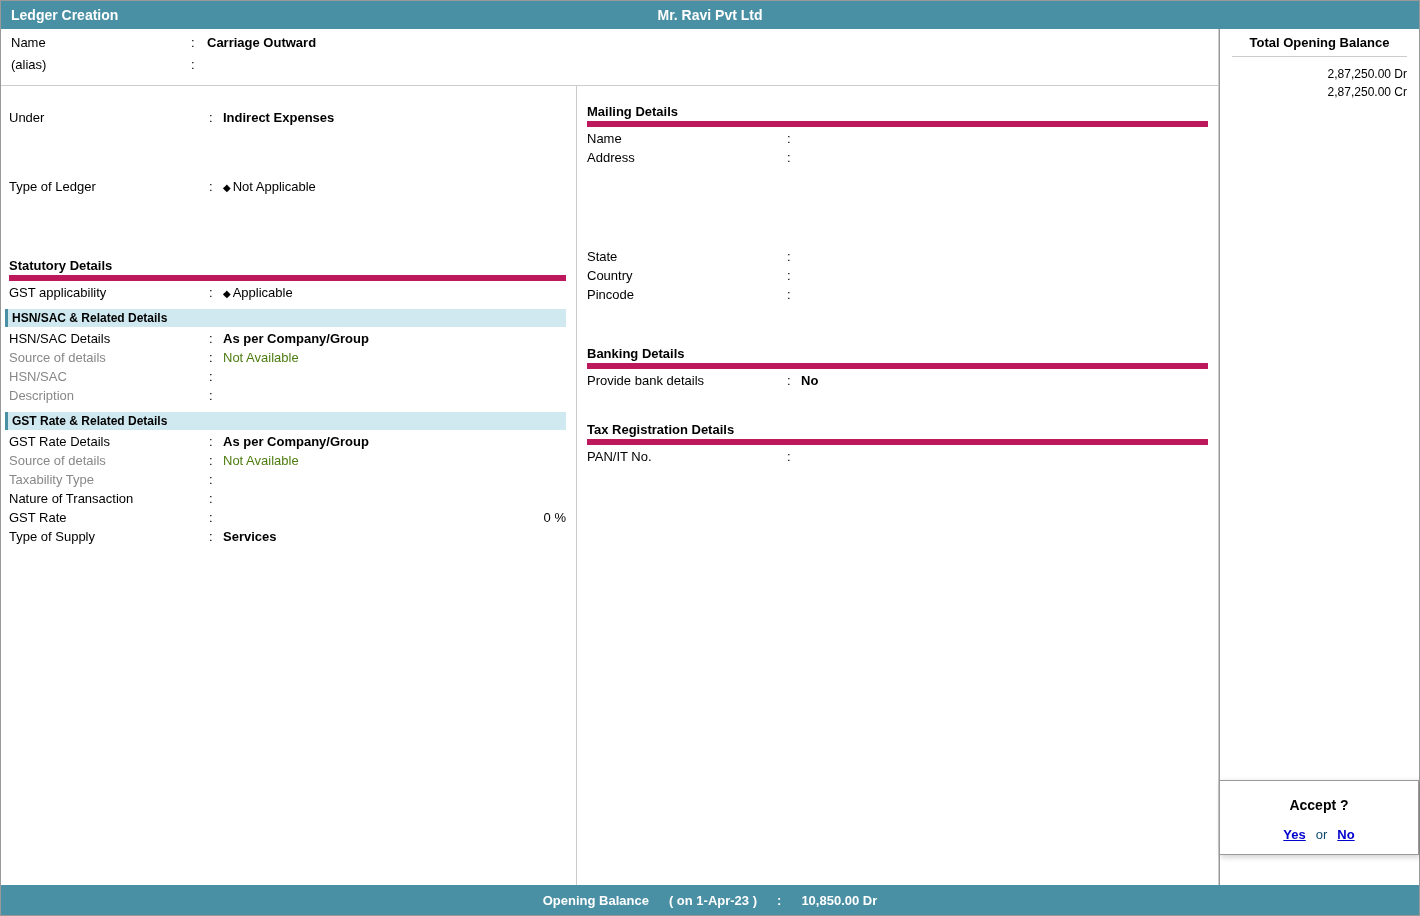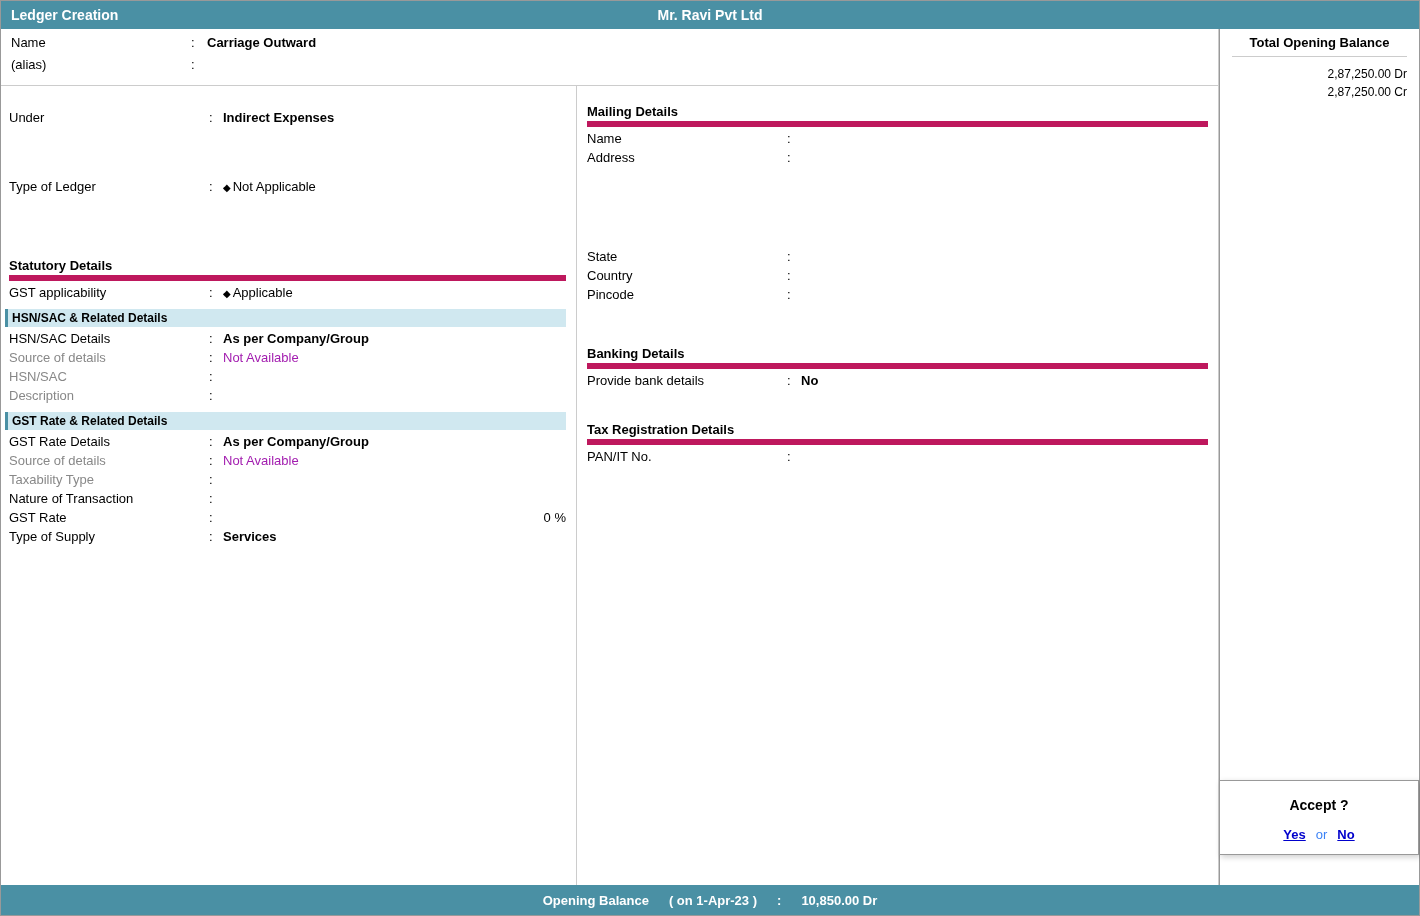--- a/index.html
+++ b/index.html
@@ -103,21 +103,21 @@
       width: 14px;
       flex-shrink: 0;
     }
     .value-sm {
       flex: 1;
     }
     .value-sm.bold {
       font-weight: bold;
     }
     .value-sm.gray {
-      color: #a21caf;
+      color: #4d7c0f;
     }
 
     
     .footer {
       background: #4a90a4;
       color: #fff;
       display: flex;
       align-items: center;
       justify-content: center;
       padding: 5px 10px;
@@ -151,21 +151,21 @@
       gap: 10px;
       font-size: 13px;
     }
     .accept-yes {
       color: #0000cc;
       font-weight: bold;
       cursor: pointer;
       text-decoration: underline;
     }
     .accept-or {
-      color: #3b82f6;
+      color: #0c4a6e;
     }
     .accept-no {
       color: #0000cc;
       font-weight: bold;
       cursor: pointer;
       text-decoration: underline;
     }
 
     .diamond {
       font-size: 10px;

